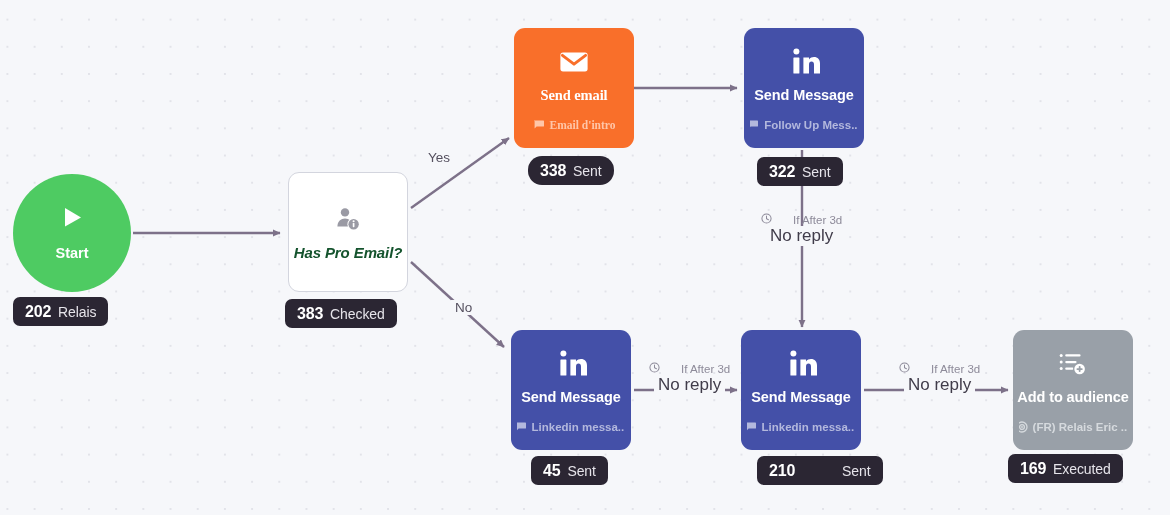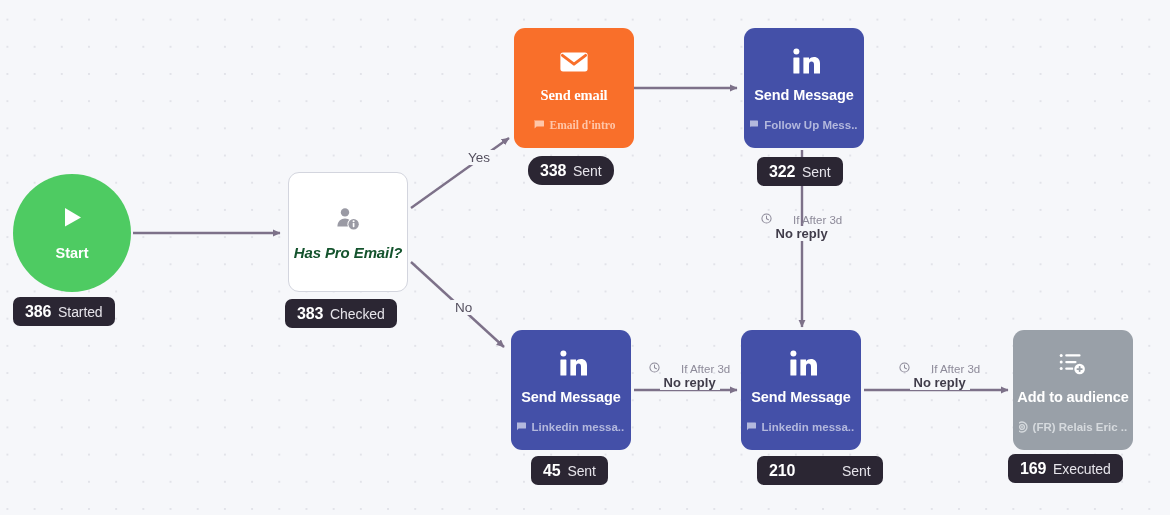--- a/index.html
+++ b/index.html
@@ -147,23 +147,23 @@
   }
   .edge-label .el-top {
     display: flex;
     align-items: center;
     gap: 21px;
     font-size: 11.5px;
     color: #8d8a99;
     font-weight: 500;
   }
   .edge-label .el-main {
-    font-size: 13px;
+    font-size: 17px;
     color: #403c4a;
-    font-weight: bold;
+    font-weight: normal;
     background: #f6f7fa;
     padding: 0 4px;
   }
   .edge-label.simple .el-main {
     color: #55505f;
     font-weight: normal;
     font-size: 13.5px;
   }
 </style>
 </head>
@@ -197,22 +197,22 @@
 
   <div id="node-start">
     <span class="start-icon">
       <svg width="26" height="26" viewBox="0 0 26 26" xmlns="http://www.w3.org/2000/svg">
         <path d="M6 3 L22 12.4 L6 21.6 Z" fill="#ffffff"></path>
       </svg>
     </span>
     <span class="start-label">Start</span>
   </div>
   <div class="badge" style="left:13px; top:297px;">
-    <span class="badge-count">386</span>
-    <span class="badge-label">Started</span>
+    <span class="badge-count">202</span>
+    <span class="badge-label">Relais</span>
   </div>
 
   <div class="node condition" style="left:288px; top:172px; width:120px; height:120px;">
     <span class="node-icon">
       <svg width="30" height="30" viewBox="0 0 30 30" xmlns="http://www.w3.org/2000/svg">
         <circle cx="12" cy="8.4" r="4.2" fill="#9a9aa4"></circle>
         <path d="M4.4 22.6 C4.4 17.4 8 14.6 12 14.6 C16 14.6 19.6 17.4 19.6 22.6 Z" fill="#9a9aa4"></path>
         <circle cx="20.6" cy="20.2" r="6.2" fill="#ffffff"></circle>
         <circle cx="20.6" cy="20.2" r="5.2" fill="#9a9aa4"></circle>
         <circle cx="20.6" cy="17.2" r="1.05" fill="#ffffff"></circle>
@@ -344,21 +344,21 @@
         </svg>
       </span>
       <span>(FR) Relais Eric ...</span>
     </span>
   </div>
   <div class="badge" style="left:1008px; top:454px;">
     <span class="badge-count">169</span>
     <span class="badge-label">Executed</span>
   </div>
 
-  <div class="edge-label simple" style="left:464px; top:150px;">
+  <div class="edge-label simple" style="left:424px; top:150px;">
     <span class="el-main">Yes</span>
   </div>
 
   <div class="edge-label simple" style="left:451px; top:300px;">
     <span class="el-main">No</span>
   </div>
 
   <div class="edge-label" style="left:761px; top:213px;">
     <span class="el-top">
       <span>

